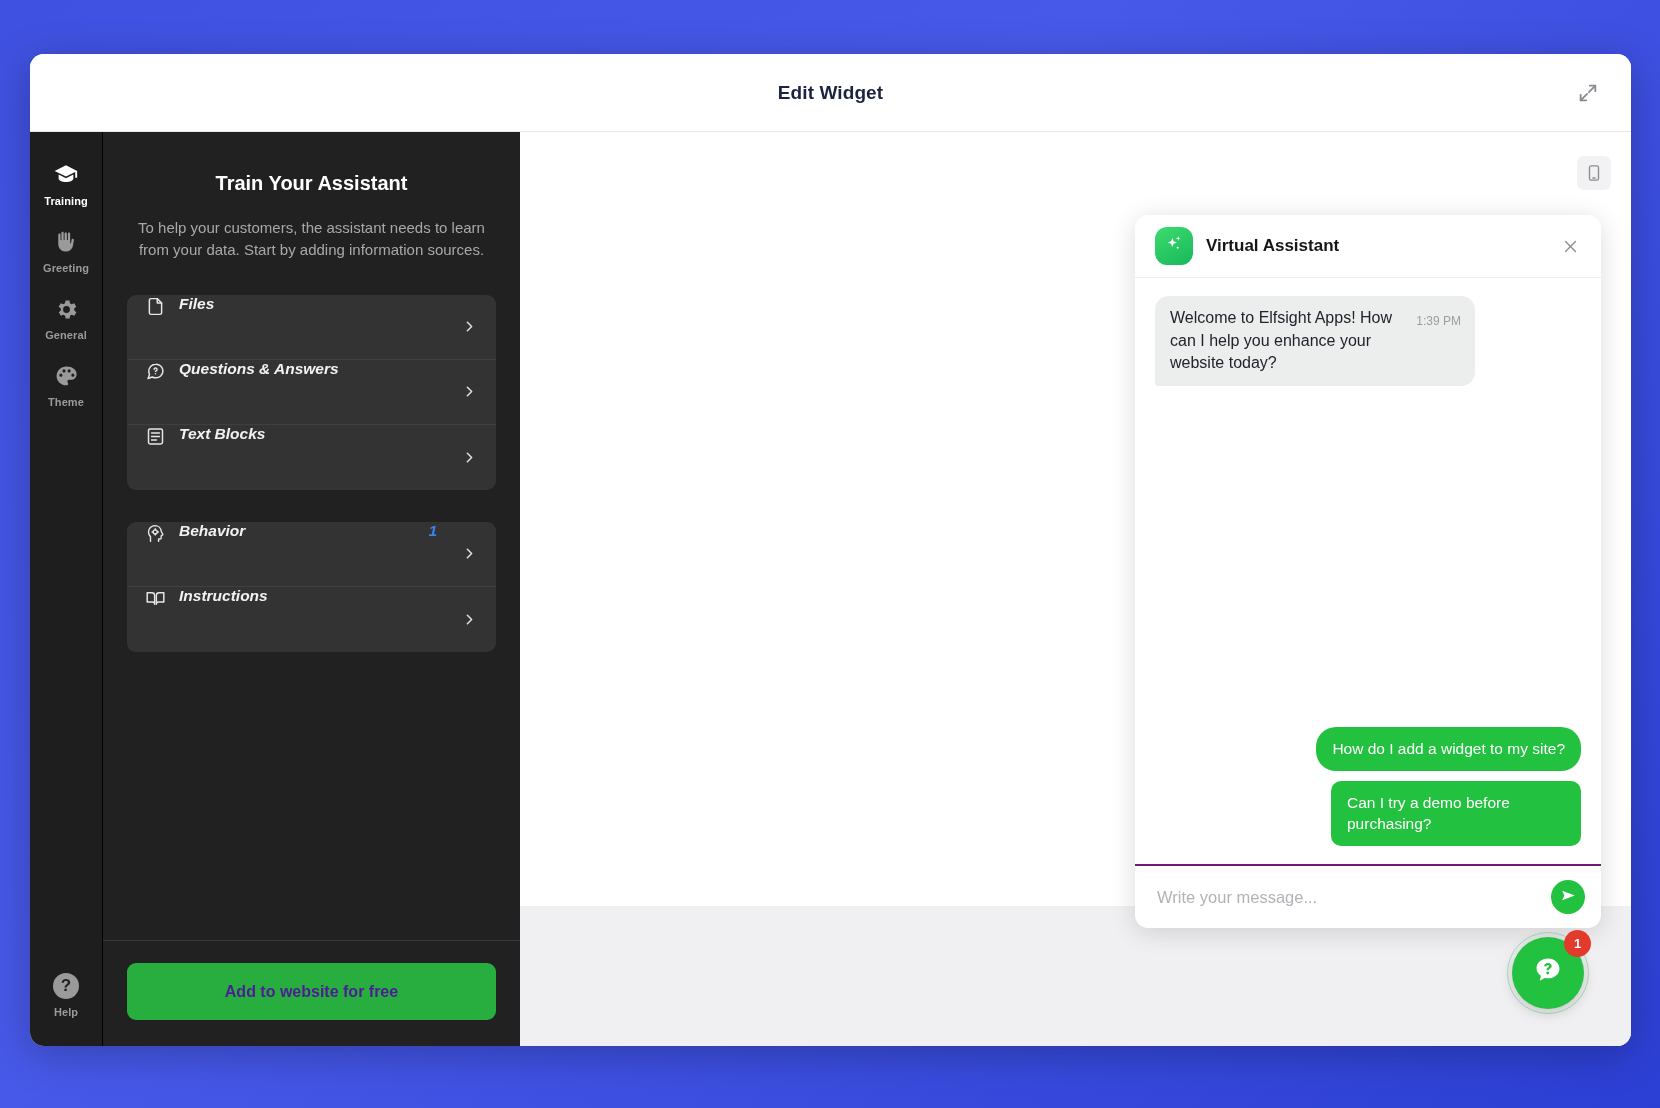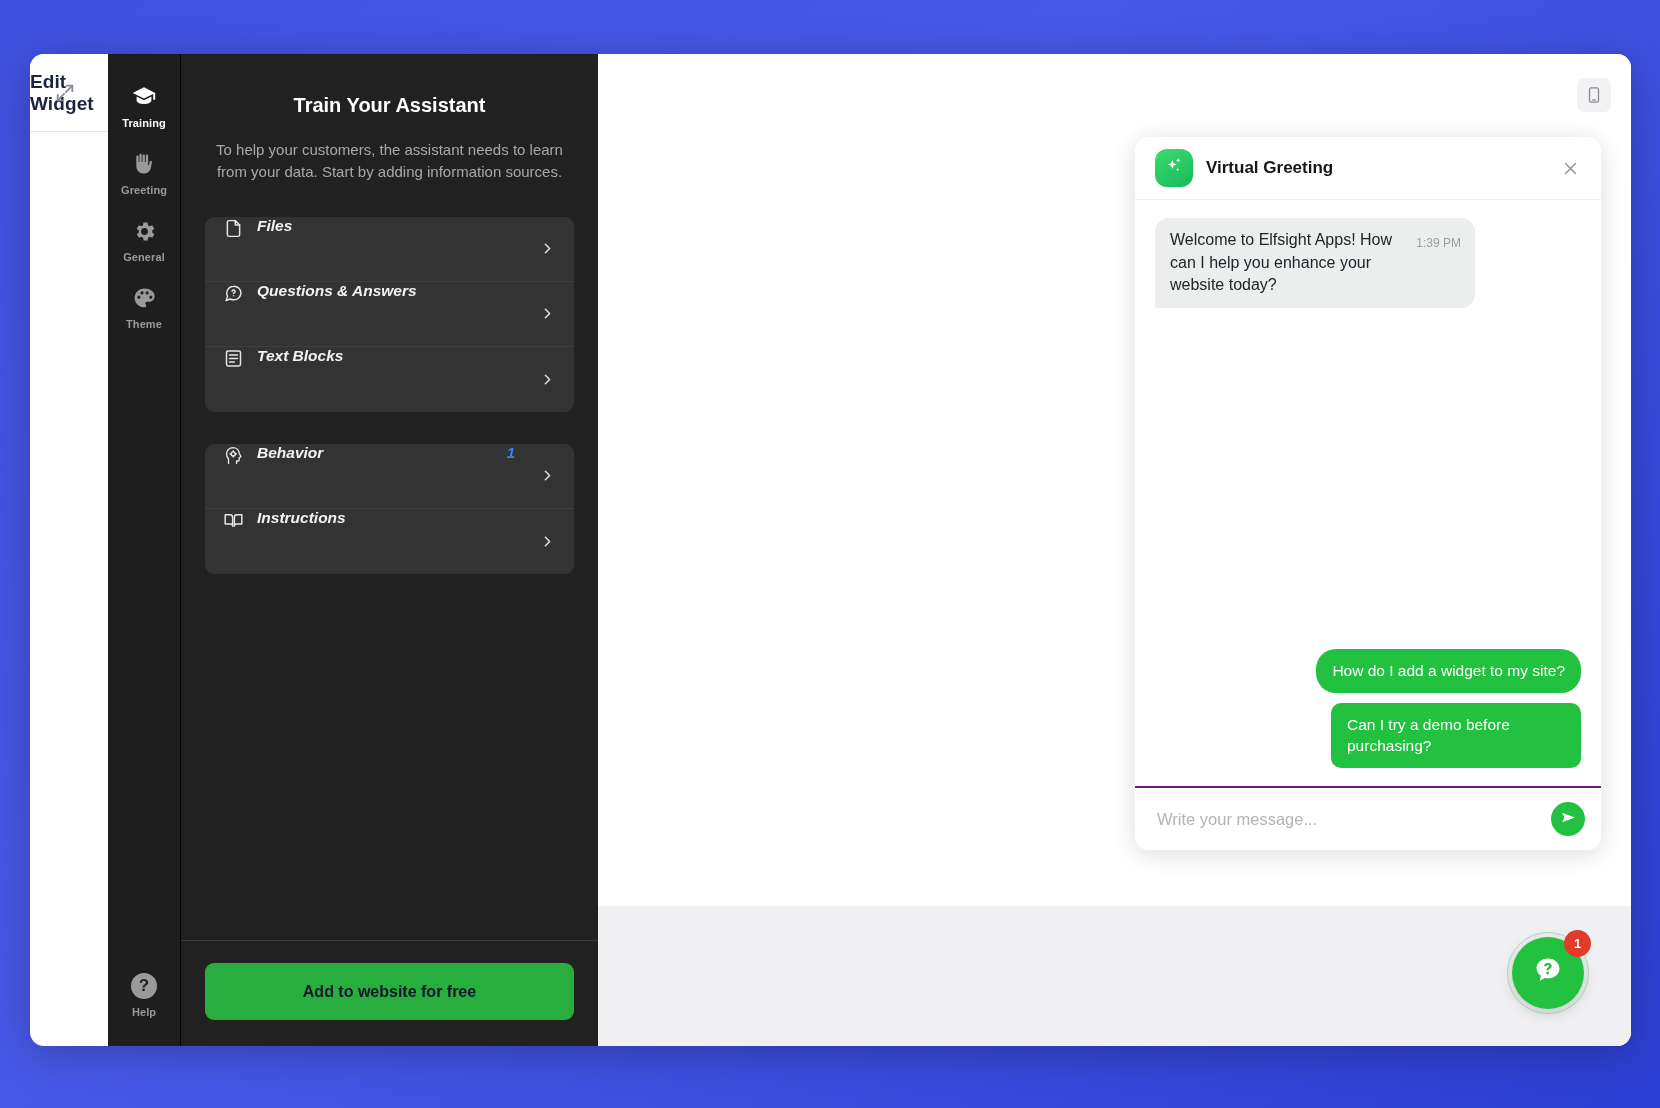--- a/index.html
+++ b/index.html
@@ -17,21 +17,21 @@
   
   .modal {
     position: absolute;
     left: 30px; top: 54px;
     width: 1601px; height: 992px;
     background: #ffffff;
     border-radius: 14px;
     overflow: hidden;
     box-shadow: 0 8px 40px rgba(0,0,0,.25);
     display: flex;
-    flex-direction: row;
+    flex-direction: column;
   }
 
   
   .modal-header {
     height: 78px;
     flex: 0 0 78px;
     background: #fff;
     border-bottom: 1px solid #e8e8ec;
     display: flex;
     align-items: center;
@@ -150,21 +150,21 @@
     border-top: 1px solid #3a3a3a;
     padding: 22px 24px 26px;
   }
   .cta {
     display: block;
     width: 100%;
     height: 57px;
     border: none;
     border-radius: 9px;
     background: #27ae3f;
-    color: #0f172a;
+    color: #4c1d95;
     font-family: "Liberation Sans", sans-serif;
     font-size: 16px;
     font-weight: 700;
     cursor: pointer;
   }
 
   
   .preview {
     flex: 1;
     background: #ffffff;
@@ -510,21 +510,21 @@
         <div class="chat-head">
           <span class="avatar">
             <span>
               <svg width="22" height="22" viewBox="0 0 24 24" fill="#ffffff">
                 <path d="M10.2 5.4 11.6 9l3.6 1.4-3.6 1.4-1.4 3.6-1.4-3.6L5.2 10.4 8.8 9z"></path>
                 <path d="M16.6 3.4l.7 1.8 1.8.7-1.8.7-.7 1.8-.7-1.8-1.8-.7 1.8-.7z"></path>
                 <path d="M16.1 14.2l.5 1.3 1.3.5-1.3.5-.5 1.3-.5-1.3-1.3-.5 1.3-.5z"></path>
               </svg>
             </span>
           </span>
-          <span class="chat-name">Virtual Greeting</span>
+          <span class="chat-name">Virtual Assistant</span>
           <span class="chat-close">
             <svg width="17" height="17" viewBox="0 0 24 24" fill="none" stroke="currentColor" stroke-width="2" stroke-linecap="round">
               <line x1="5" y1="5" x2="19" y2="19"></line>
               <line x1="19" y1="5" x2="5" y2="19"></line>
             </svg>
           </span>
         </div>
 
         <div class="chat-msgs">
           <div class="bubble-bot">

